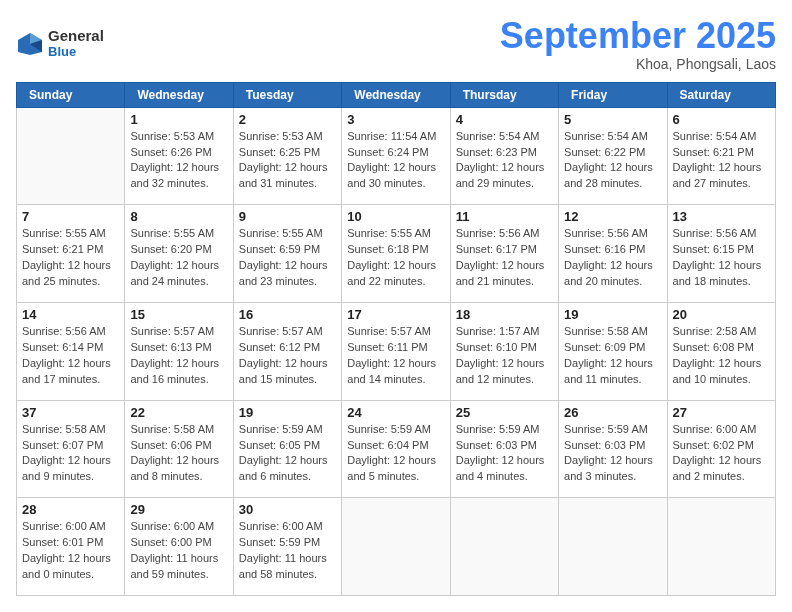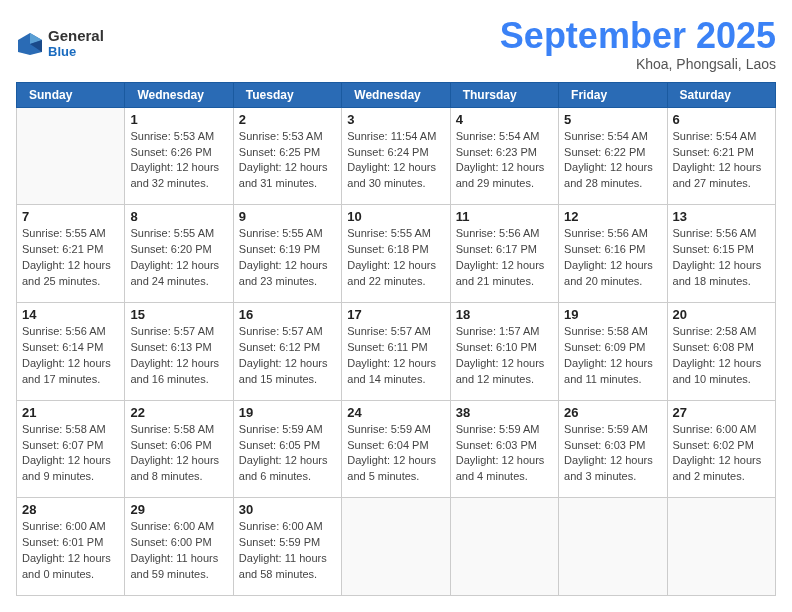--- a/index.html
+++ b/index.html
@@ -192,21 +192,21 @@
           <td>
             <span class="day-number">8</span>
             <div class="day-info">Sunrise: 5:55 AM
 Sunset: 6:20 PM
 Daylight: 12 hours
 and 24 minutes.</div>
           </td>
           <td>
             <span class="day-number">9</span>
             <div class="day-info">Sunrise: 5:55 AM
-Sunset: 6:19 PM
+Sunset: 6:59 PM
 Daylight: 12 hours
 and 23 minutes.</div>
           </td>
           <td>
             <span class="day-number">10</span>
             <div class="day-info">Sunrise: 5:55 AM
 Sunset: 6:18 PM
 Daylight: 12 hours
 and 22 minutes.</div>
           </td>
@@ -278,21 +278,21 @@
           <td>
             <span class="day-number">20</span>
             <div class="day-info">Sunrise: 2:58 AM
 Sunset: 6:08 PM
 Daylight: 12 hours
 and 10 minutes.</div>
           </td>
         </tr>
         <tr>
           <td>
-            <span class="day-number">21</span>
+            <span class="day-number">37</span>
             <div class="day-info">Sunrise: 5:58 AM
 Sunset: 6:07 PM
 Daylight: 12 hours
 and 9 minutes.</div>
           </td>
           <td>
             <span class="day-number">22</span>
             <div class="day-info">Sunrise: 5:58 AM
 Sunset: 6:06 PM
 Daylight: 12 hours
@@ -306,21 +306,21 @@
 and 6 minutes.</div>
           </td>
           <td>
             <span class="day-number">24</span>
             <div class="day-info">Sunrise: 5:59 AM
 Sunset: 6:04 PM
 Daylight: 12 hours
 and 5 minutes.</div>
           </td>
           <td>
-            <span class="day-number">38</span>
+            <span class="day-number">25</span>
             <div class="day-info">Sunrise: 5:59 AM
 Sunset: 6:03 PM
 Daylight: 12 hours
 and 4 minutes.</div>
           </td>
           <td>
             <span class="day-number">26</span>
             <div class="day-info">Sunrise: 5:59 AM
 Sunset: 6:03 PM
 Daylight: 12 hours

